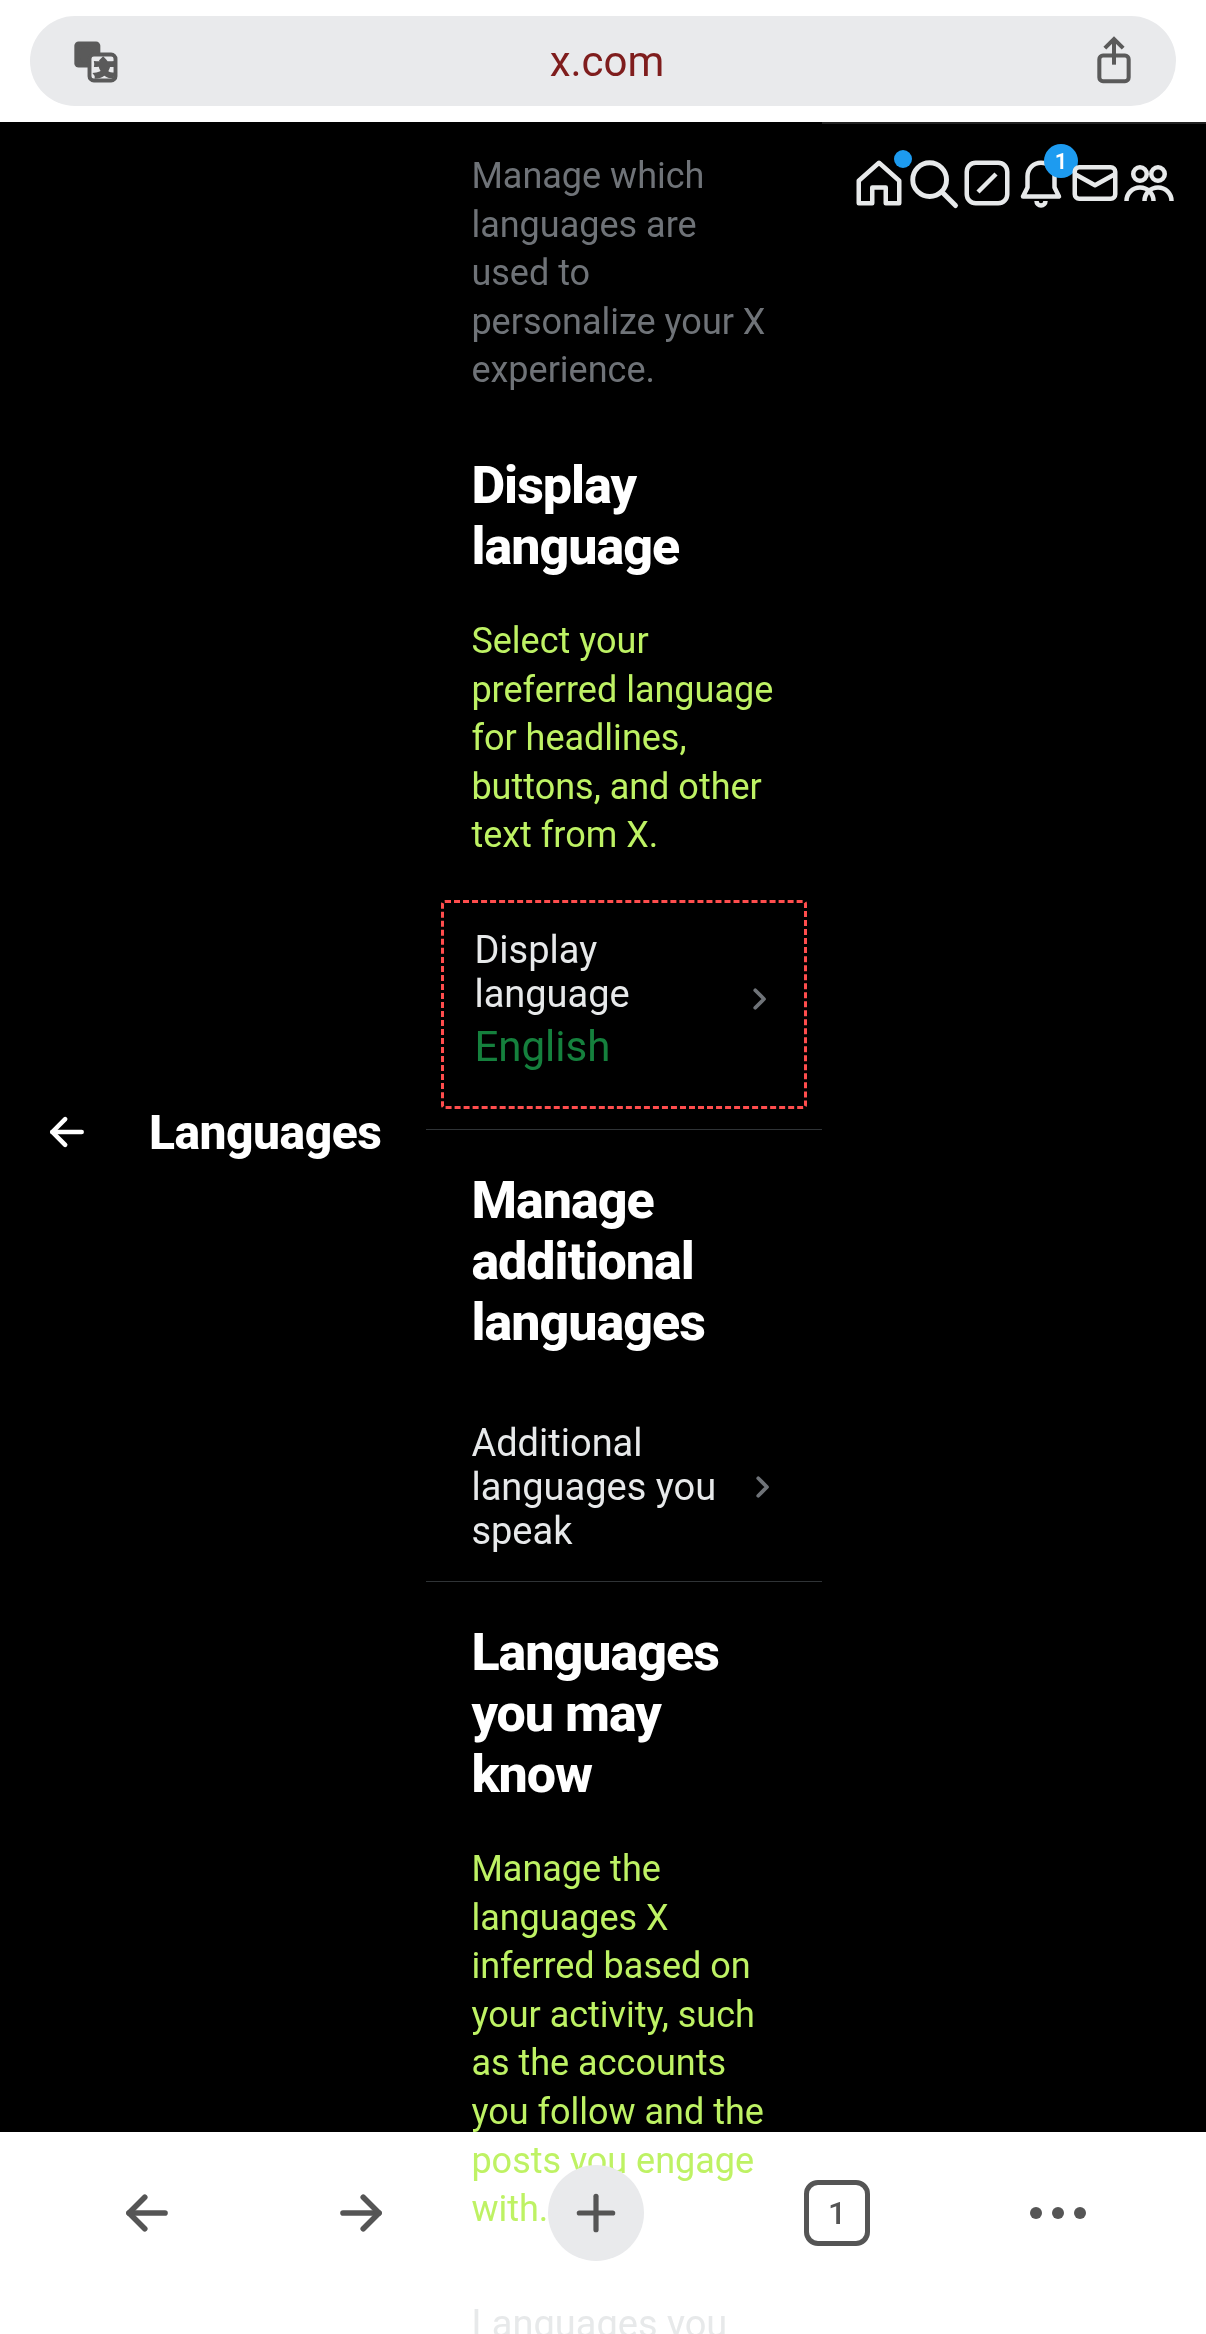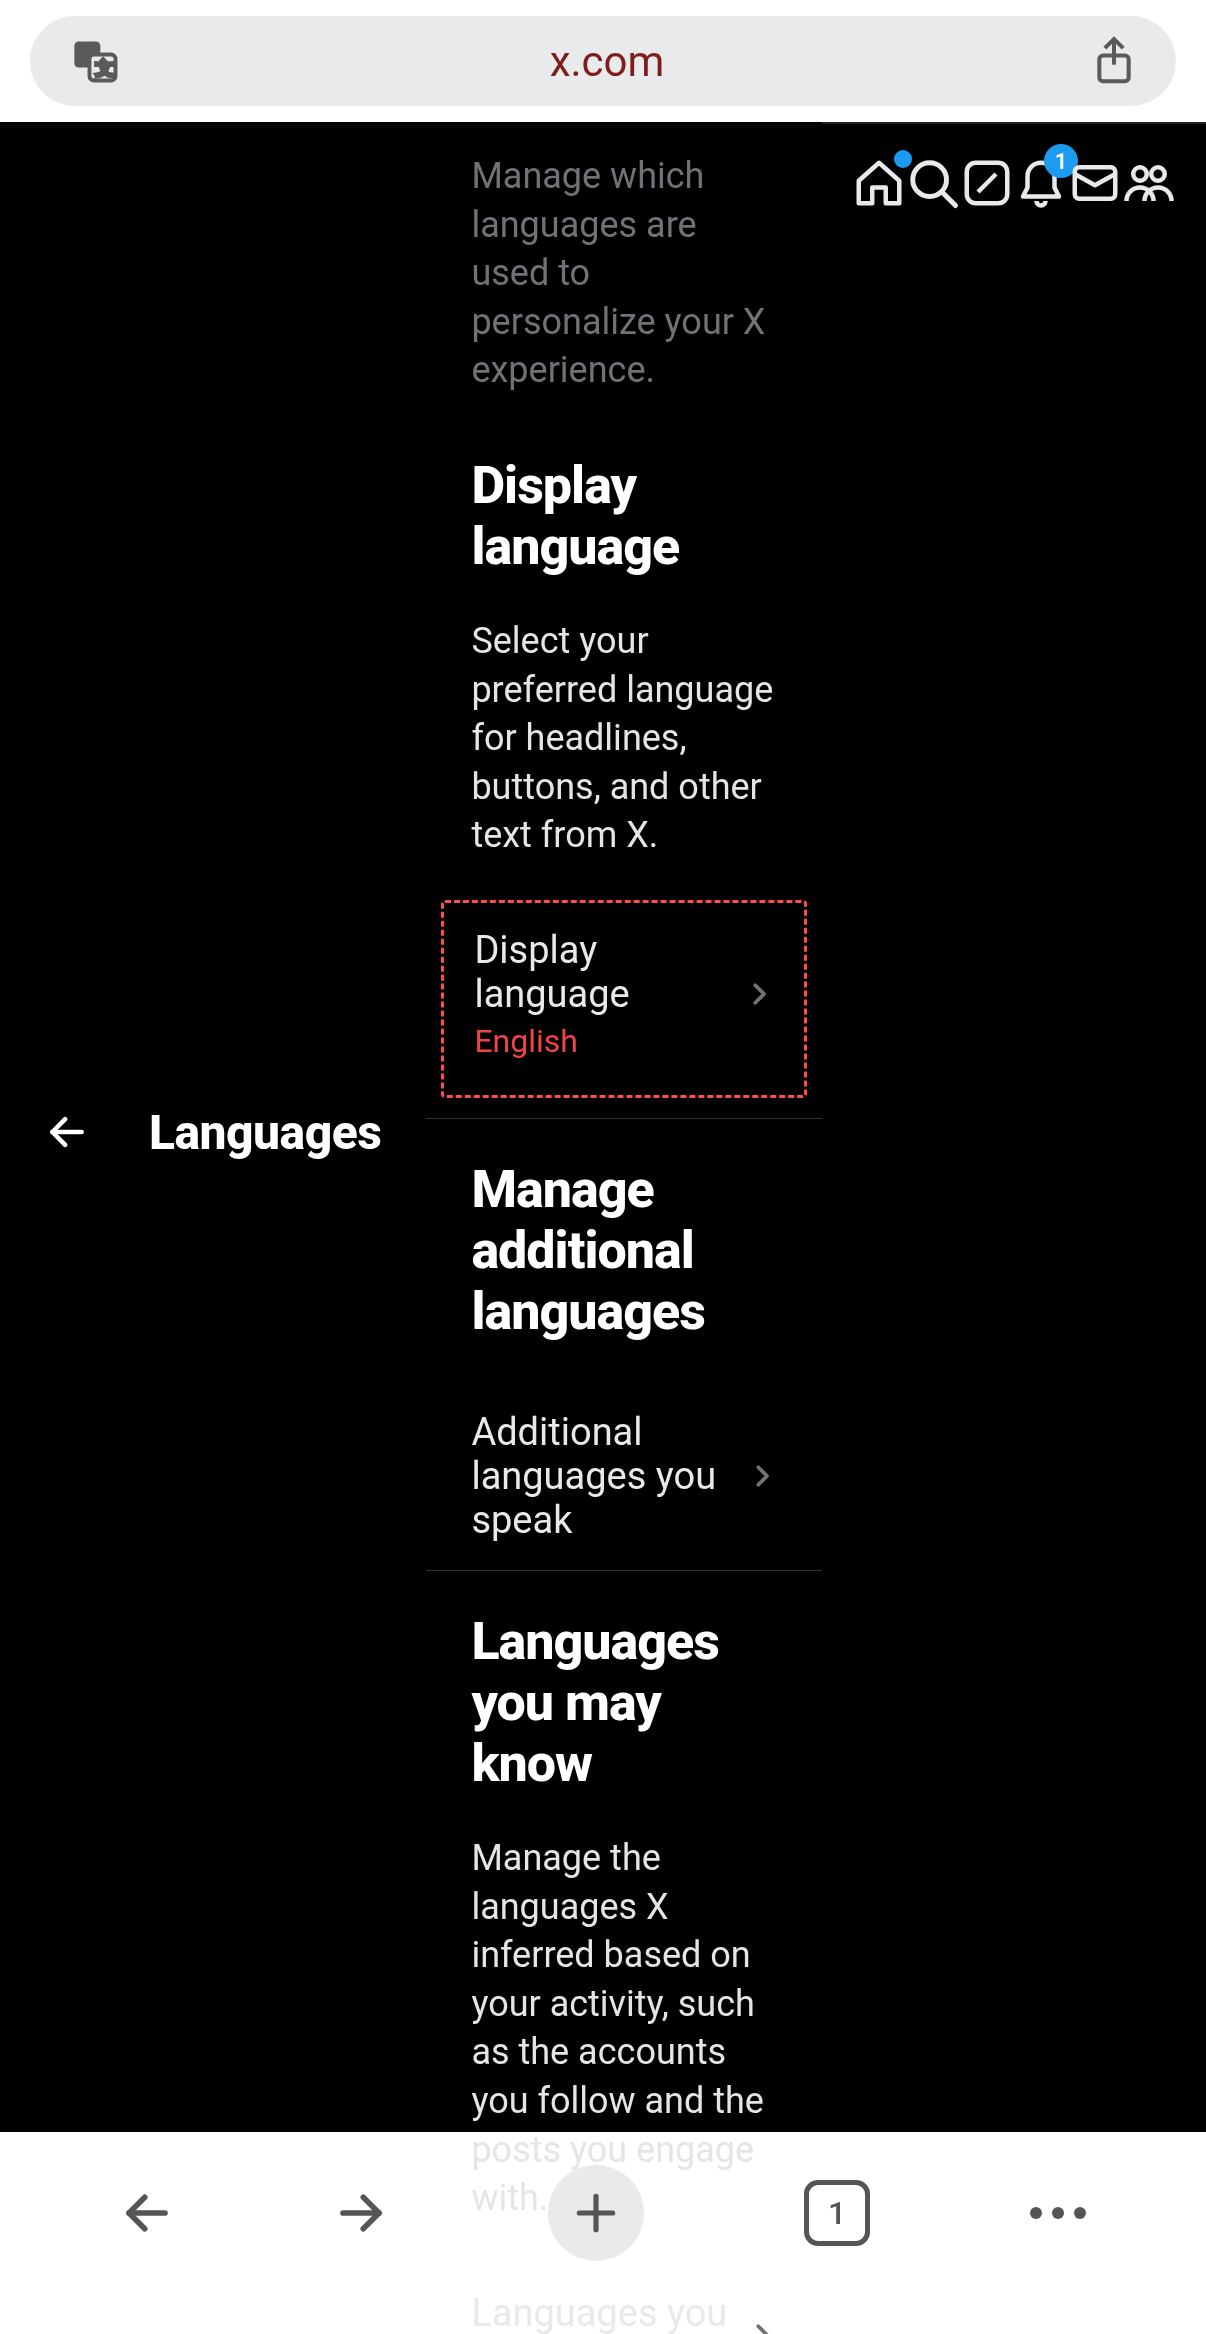--- a/index.html
+++ b/index.html
@@ -69,21 +69,21 @@
       line-height: 1.35;
       margin-bottom: 60px;
     }
     .section-title {
       font-size: 52px;
       font-weight: 800;
       margin-bottom: 40px;
       letter-spacing: -1px;
     }
     .section-desc {
-      color: #e5e5e5;
+      color: #bef264;
       font-size: 36px;
       line-height: 1.35;
       margin-bottom: 40px;
     }
     .setting-row {
       display: flex;
       align-items: center;
       justify-content: space-between;
       padding: 28px 0;
       cursor: pointer;
@@ -97,22 +97,22 @@
       display: flex;
       flex-direction: column;
       gap: 6px;
     }
     .setting-label {
       font-size: 38px;
       color: #e7e9ea;
       font-weight: 400;
     }
     .setting-value {
-      font-size: 32px;
-      color: #ef4444;
+      font-size: 42px;
+      color: #15803d;
     }
     .chevron { width: 30px; height: 30px; color: #6f7378; flex-shrink: 0; }
     .highlight-box {
       border: 3px dashed #ff4d4d;
       border-radius: 4px;
       margin: 0 -30px 20px -30px;
       padding: 25px 30px 35px 30px;
     }
     .highlight-box .setting-row { padding: 0; }
     .section-block { padding-top: 40px; }

